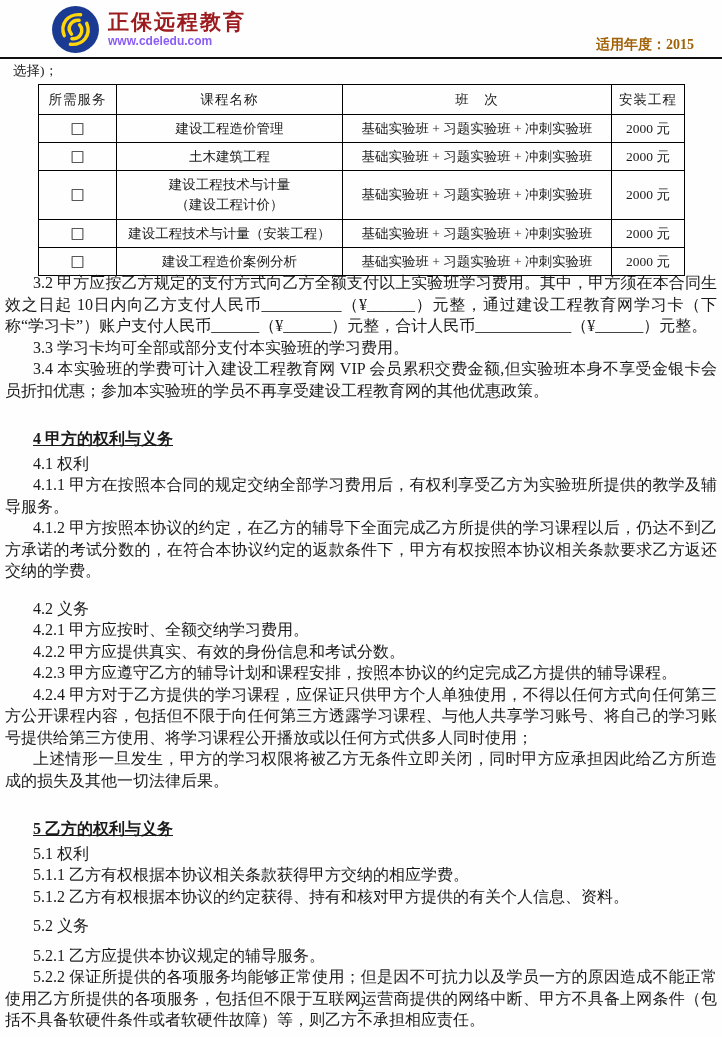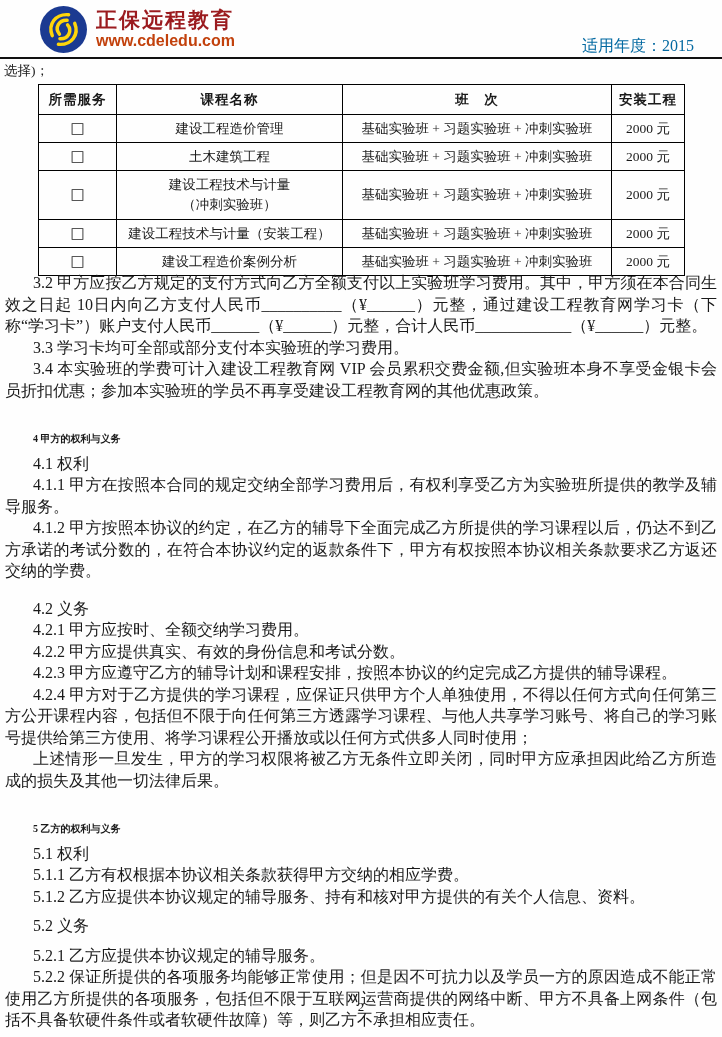--- a/index.html
+++ b/index.html
@@ -8,66 +8,67 @@
     position:relative;
     width:722px; height:1037px;
     margin:0 auto;
     background:#fefefe;
     color:#1a1a1a;
     font-family:"Liberation Serif","DejaVu Serif",serif;
     overflow:hidden;
   }
   
   .header { position:absolute; top:0; left:0; right:0; height:58px; }
-  .logo-wrap { position:absolute; left:39px; top:5px; display:flex; align-items:center; }
+  .logo-wrap { position:absolute; left:51px; top:5px; display:flex; align-items:center; }
   .logo-mark { width:49px; height:49px; flex:0 0 auto; }
   .logo-text { margin-left:8px; line-height:1.05; }
   .logo-title { font-family:"Liberation Sans","DejaVu Sans",sans-serif; font-weight:bold; font-size:21px; color:#9b1b1f; letter-spacing:2px; }
-  .logo-url { font-family:"Liberation Sans","DejaVu Sans",sans-serif; font-weight:bold; font-size:16px; color:#c2410c; margin-top:2px; }
-  .year-label { position:absolute; right:28px; top:36px; font-size:16px; color:#0369a1; }
+  .logo-url { font-family:"Liberation Sans","DejaVu Sans",sans-serif; font-weight:bold; font-size:12px; color:#8b5cf6; margin-top:2px; }
+  .year-label { position:absolute; right:28px; top:36px; font-size:14px; color:#a16207;font-weight:bold; }
   .header-rule { position:absolute; top:57px; left:0; right:0; border-top:2px solid #111; }
   
-  .intro { position:absolute; top:62px; left:4px; font-size:13.5px; }
+  .intro { position:absolute; top:62px; left:13px; font-size:13.5px; }
   
   table.course-table {
     position:absolute; top:84px; left:38px;
     width:646px;
     border-collapse:collapse;
     font-size:13.5px;
     table-layout:fixed;
   }
   .course-table th, .course-table td {
     border:1.6px solid #000;
     text-align:center;
     vertical-align:middle;
     padding:2px 4px;
     line-height:1.45;
   }
-  .course-table th { font-weight:bold; height:30px; letter-spacing:1px; }
+  .course-table th { font-weight:normal; height:30px; letter-spacing:1px; }
   .course-table td { height:28px; }
   .course-table tr.tall td { height:49px; }
   .col-service { width:78px; }
   .col-course  { width:226px; }
   .col-classes { width:269px; }
   .col-price   { width:73px; }
   .cb { font-family:"DejaVu Sans",sans-serif; font-size:15px; line-height:1; }
   
   .doc-body { position:absolute; top:272px; left:5px; right:5px; }
   .para {
     font-size:16px;
     line-height:21.5px;
     text-align:justify;
     text-indent:28px;
     margin:0;
   }
   .para.heading {
     font-weight:bold;
-    font-size:10px;
+    font-size:16px;
     margin-top:27px;
     margin-bottom:3px;
+    text-decoration:underline;
   }
   .para.heading-last { margin-top:35px; }
   .para.gap-sm { margin-top:8px; }
   .para.gap-xs { margin-top:16px; }
   
   .page-number { position:absolute; bottom:22px; left:0; right:0; text-align:center; font-size:13px; }
 </style>
 </head>
 <body>
 
@@ -120,21 +121,21 @@
       <tr>
         <td><span class="cb">□</span></td>
         <td>土木建筑工程</td>
         <td>基础实验班 + 习题实验班 + 冲刺实验班</td>
         <td>2000 元</td>
       </tr>
       <tr class="tall">
         <td><span class="cb">□</span></td>
         <td>
           <div>建设工程技术与计量</div>
-          <div>（冲刺实验班）</div>
+          <div>（建设工程计价）</div>
         </td>
         <td>基础实验班 + 习题实验班 + 冲刺实验班</td>
         <td>2000 元</td>
       </tr>
       <tr>
         <td><span class="cb">□</span></td>
         <td>建设工程技术与计量（安装工程）</td>
         <td>基础实验班 + 习题实验班 + 冲刺实验班</td>
         <td>2000 元</td>
       </tr>
@@ -157,21 +158,21 @@
     <p class="para">4.1.2 甲方按照本协议的约定，在乙方的辅导下全面完成乙方所提供的学习课程以后，仍达不到乙方承诺的考试分数的，在符合本协议约定的返款条件下，甲方有权按照本协议相关条款要求乙方返还交纳的学费。</p>
     <p class="para gap-xs">4.2 义务</p>
     <p class="para">4.2.1 甲方应按时、全额交纳学习费用。</p>
     <p class="para">4.2.2 甲方应提供真实、有效的身份信息和考试分数。</p>
     <p class="para">4.2.3 甲方应遵守乙方的辅导计划和课程安排，按照本协议的约定完成乙方提供的辅导课程。</p>
     <p class="para">4.2.4 甲方对于乙方提供的学习课程，应保证只供甲方个人单独使用，不得以任何方式向任何第三方公开课程内容，包括但不限于向任何第三方透露学习课程、与他人共享学习账号、将自己的学习账号提供给第三方使用、将学习课程公开播放或以任何方式供多人同时使用；</p>
     <p class="para">上述情形一旦发生，甲方的学习权限将被乙方无条件立即关闭，同时甲方应承担因此给乙方所造成的损失及其他一切法律后果。</p>
     <p class="para heading">5 乙方的权利与义务</p>
     <p class="para">5.1 权利</p>
     <p class="para">5.1.1 乙方有权根据本协议相关条款获得甲方交纳的相应学费。</p>
-    <p class="para">5.1.2 乙方应提供本协议规定的辅导服务、持有和核对甲方提供的有关个人信息、资料。</p>
+    <p class="para">5.1.2 乙方有权根据本协议的约定获得、持有和核对甲方提供的有关个人信息、资料。</p>
     <p class="para gap-sm">5.2 义务</p>
     <p class="para gap-sm">5.2.1 乙方应提供本协议规定的辅导服务。</p>
     <p class="para">5.2.2 保证所提供的各项服务均能够正常使用；但是因不可抗力以及学员一方的原因造成不能正常使用乙方所提供的各项服务，包括但不限于互联网运营商提供的网络中断、甲方不具备上网条件（包括不具备软硬件条件或者软硬件故障）等，则乙方不承担相应责任。</p>
     <p class="para heading heading-last">6 返款条款</p>
     <p class="para">6.1 甲方如具有以下任何一种情况，无论甲方在参加 2015 年造价工程师考试中有没有达到乙方承诺的分数，甲方都无权要求乙方返还部分或全部学费：</p>
   </div>
 
   <div class="page-number">2</div>
 
 </div>

